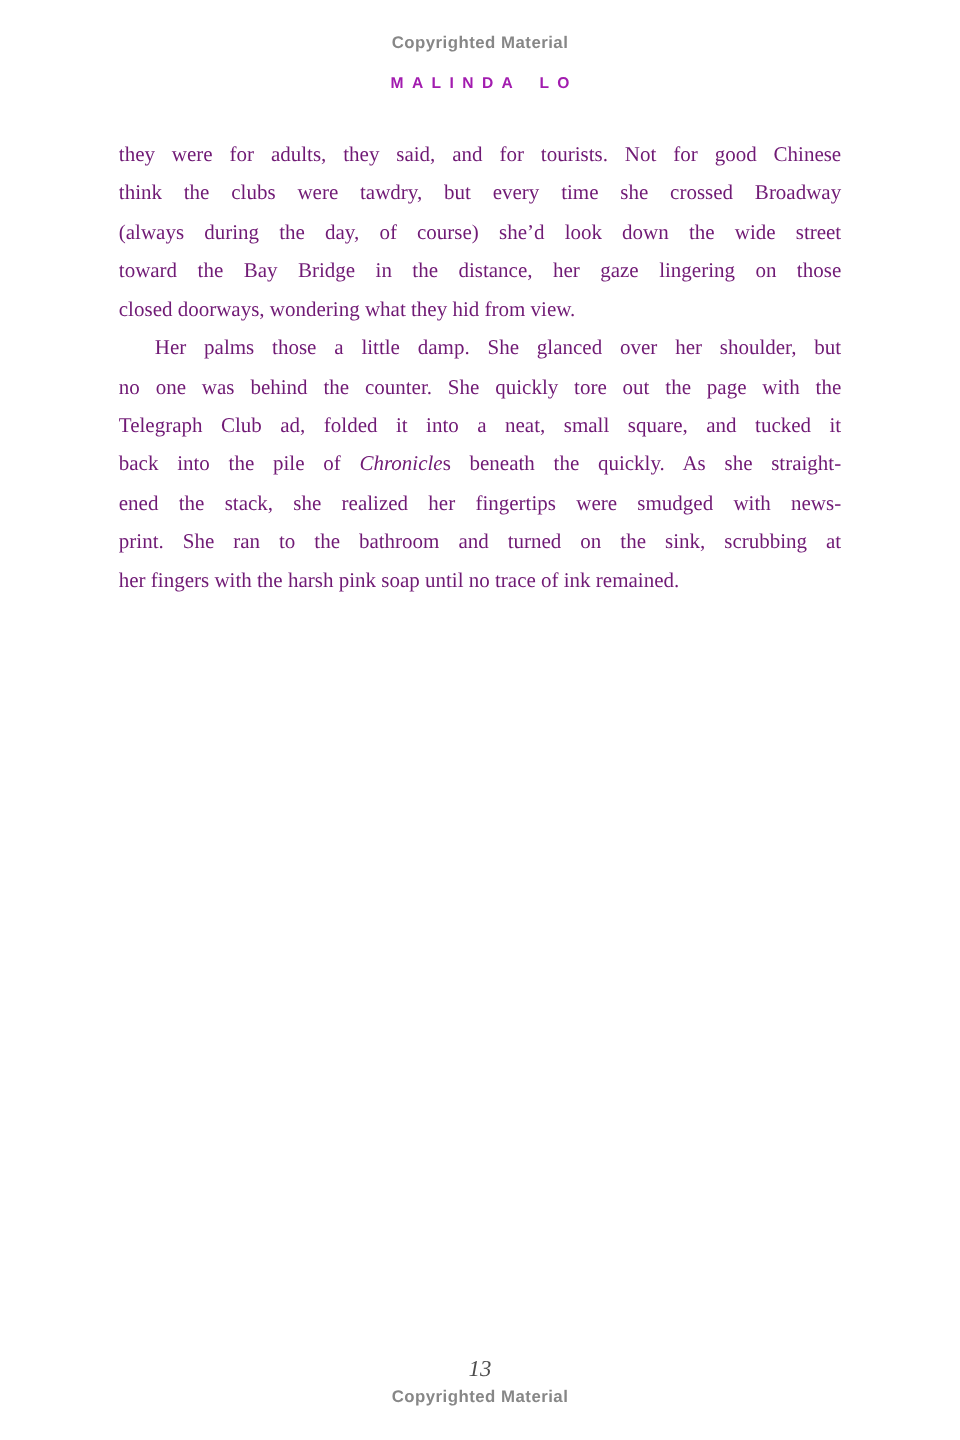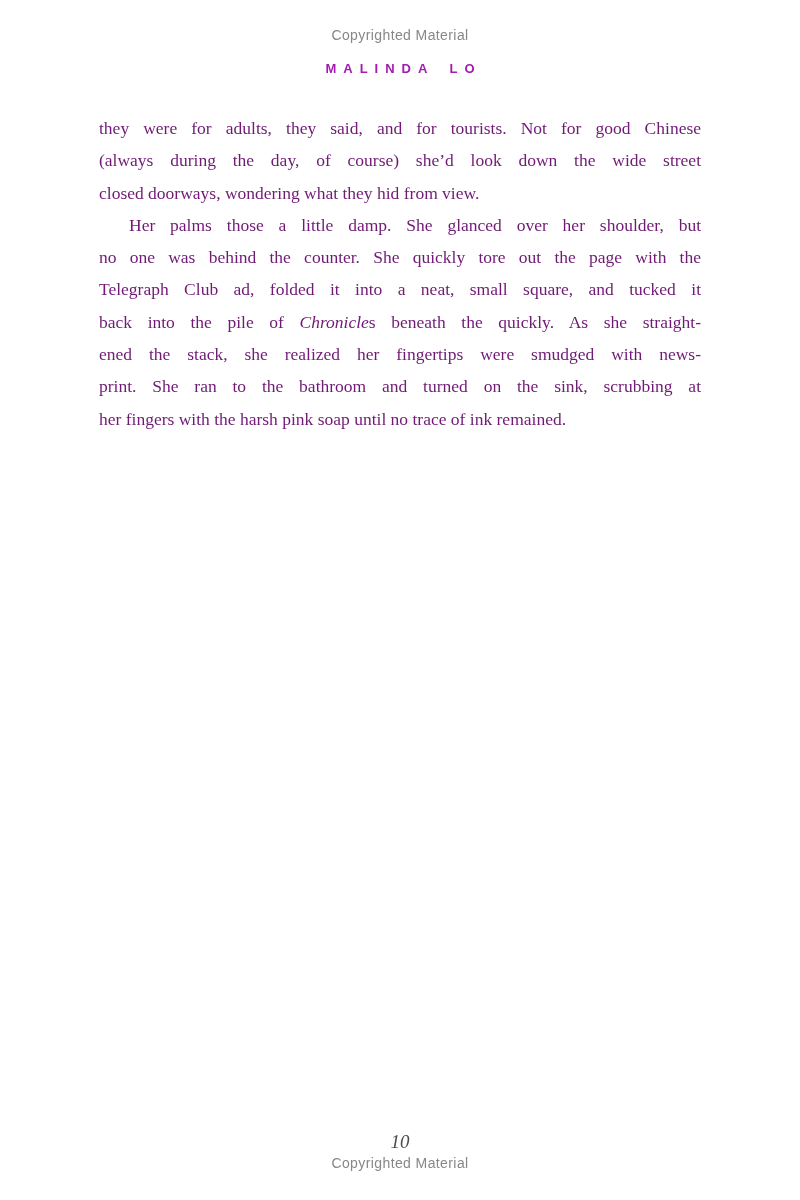--- a/index.html
+++ b/index.html
@@ -10,21 +10,21 @@
     position: relative;
     font-family: "Liberation Serif", "DejaVu Serif", serif;
     overflow: hidden;
   }
   .watermark {
     position: absolute;
     left: 0;
     width: 100%;
     text-align: center;
     font-family: "Liberation Sans", sans-serif;
-    font-weight: 400;
+    font-weight: 700;
     font-size: 14px;
     color: #878787;
     letter-spacing: 0.4px;
   }
   .watermark-top { top: 27px; }
   .watermark-bottom { top: 1155px; }
   .running-header {
     position: absolute;
     left: 0;
     top: 61px;
@@ -71,29 +71,31 @@
 </head>
 <body>
 
 <div class="watermark watermark-top">Copyrighted Material</div>
 
 <div class="running-header">MALINDA LO</div>
 
 <div class="page-body">
     <div class="paragraph">
       <div class="text-line"><span>they were for adults, they said, and for tourists. Not for good Chinese</span></div>
+      <div class="text-line"><span>think the clubs were tawdry, but every time she crossed Broadway</span></div>
       <div class="text-line"><span>(always during the day, of course) she’d look down the wide street</span></div>
+      <div class="text-line"><span>toward the Bay Bridge in the distance, her gaze lingering on those</span></div>
       <div class="text-line line-last"><span>closed doorways, wondering what they hid from view.</span></div>
     </div>
     <div class="paragraph">
       <div class="text-line indent"><span>Her palms those a little damp. She glanced over her shoulder, but</span></div>
       <div class="text-line"><span>no one was behind the counter. She quickly tore out the page with the</span></div>
       <div class="text-line"><span>Telegraph Club ad, folded it into a neat, small square, and tucked it</span></div>
       <div class="text-line"><span>back into the pile of </span><span class="italic">Chronicle</span><span>s beneath the quickly. As she straight-</span></div>
       <div class="text-line"><span>ened the stack, she realized her fingertips were smudged with news-</span></div>
       <div class="text-line"><span>print. She ran to the bathroom and turned on the sink, scrubbing at</span></div>
       <div class="text-line line-last"><span>her fingers with the harsh pink soap until no trace of ink remained.</span></div>
     </div>
   </div>
 
-<div class="page-number">10</div>
+<div class="page-number">13</div>
 
 <div class="watermark watermark-bottom">Copyrighted Material</div>
 
 </body></html>

